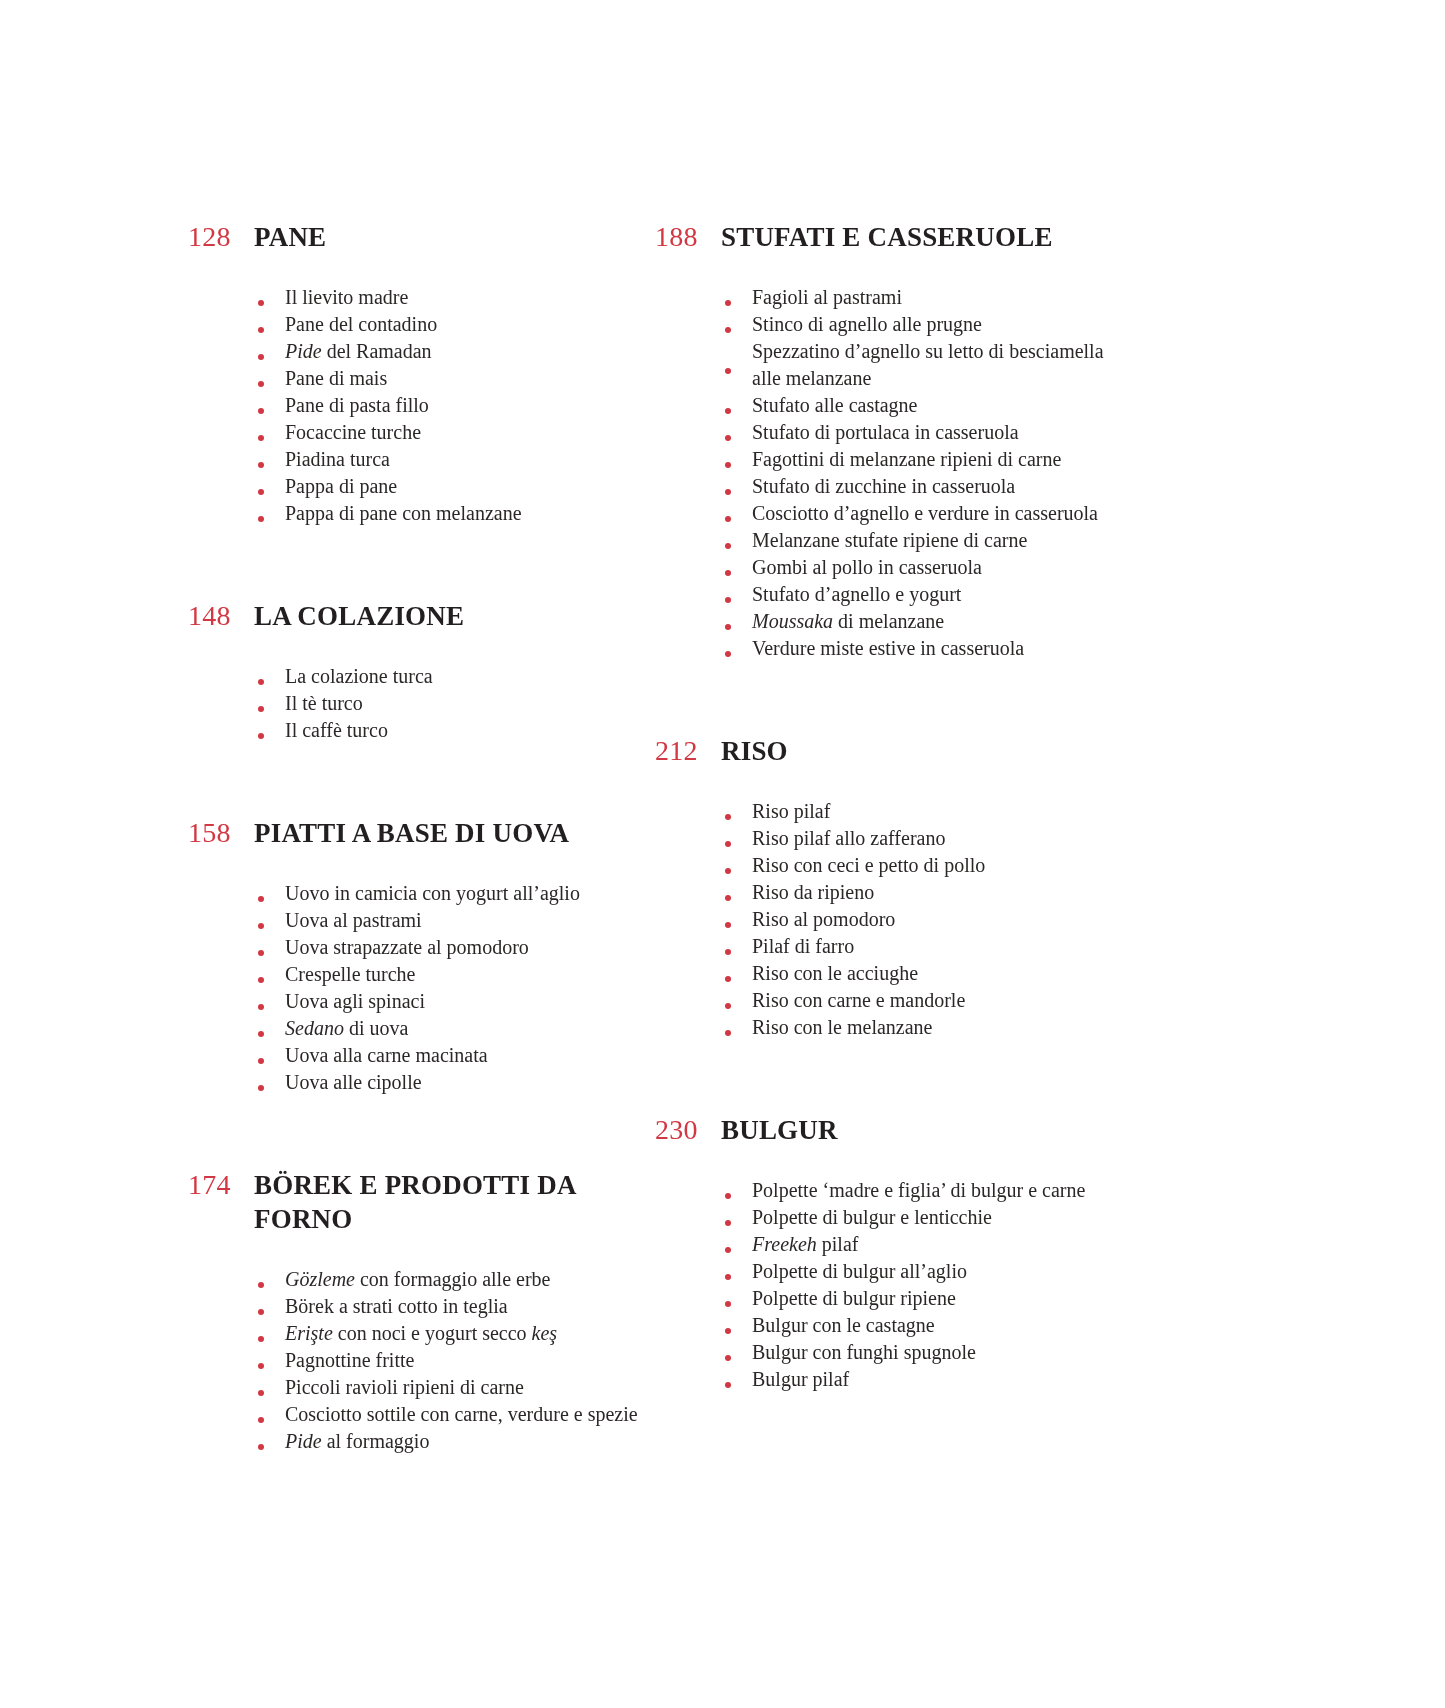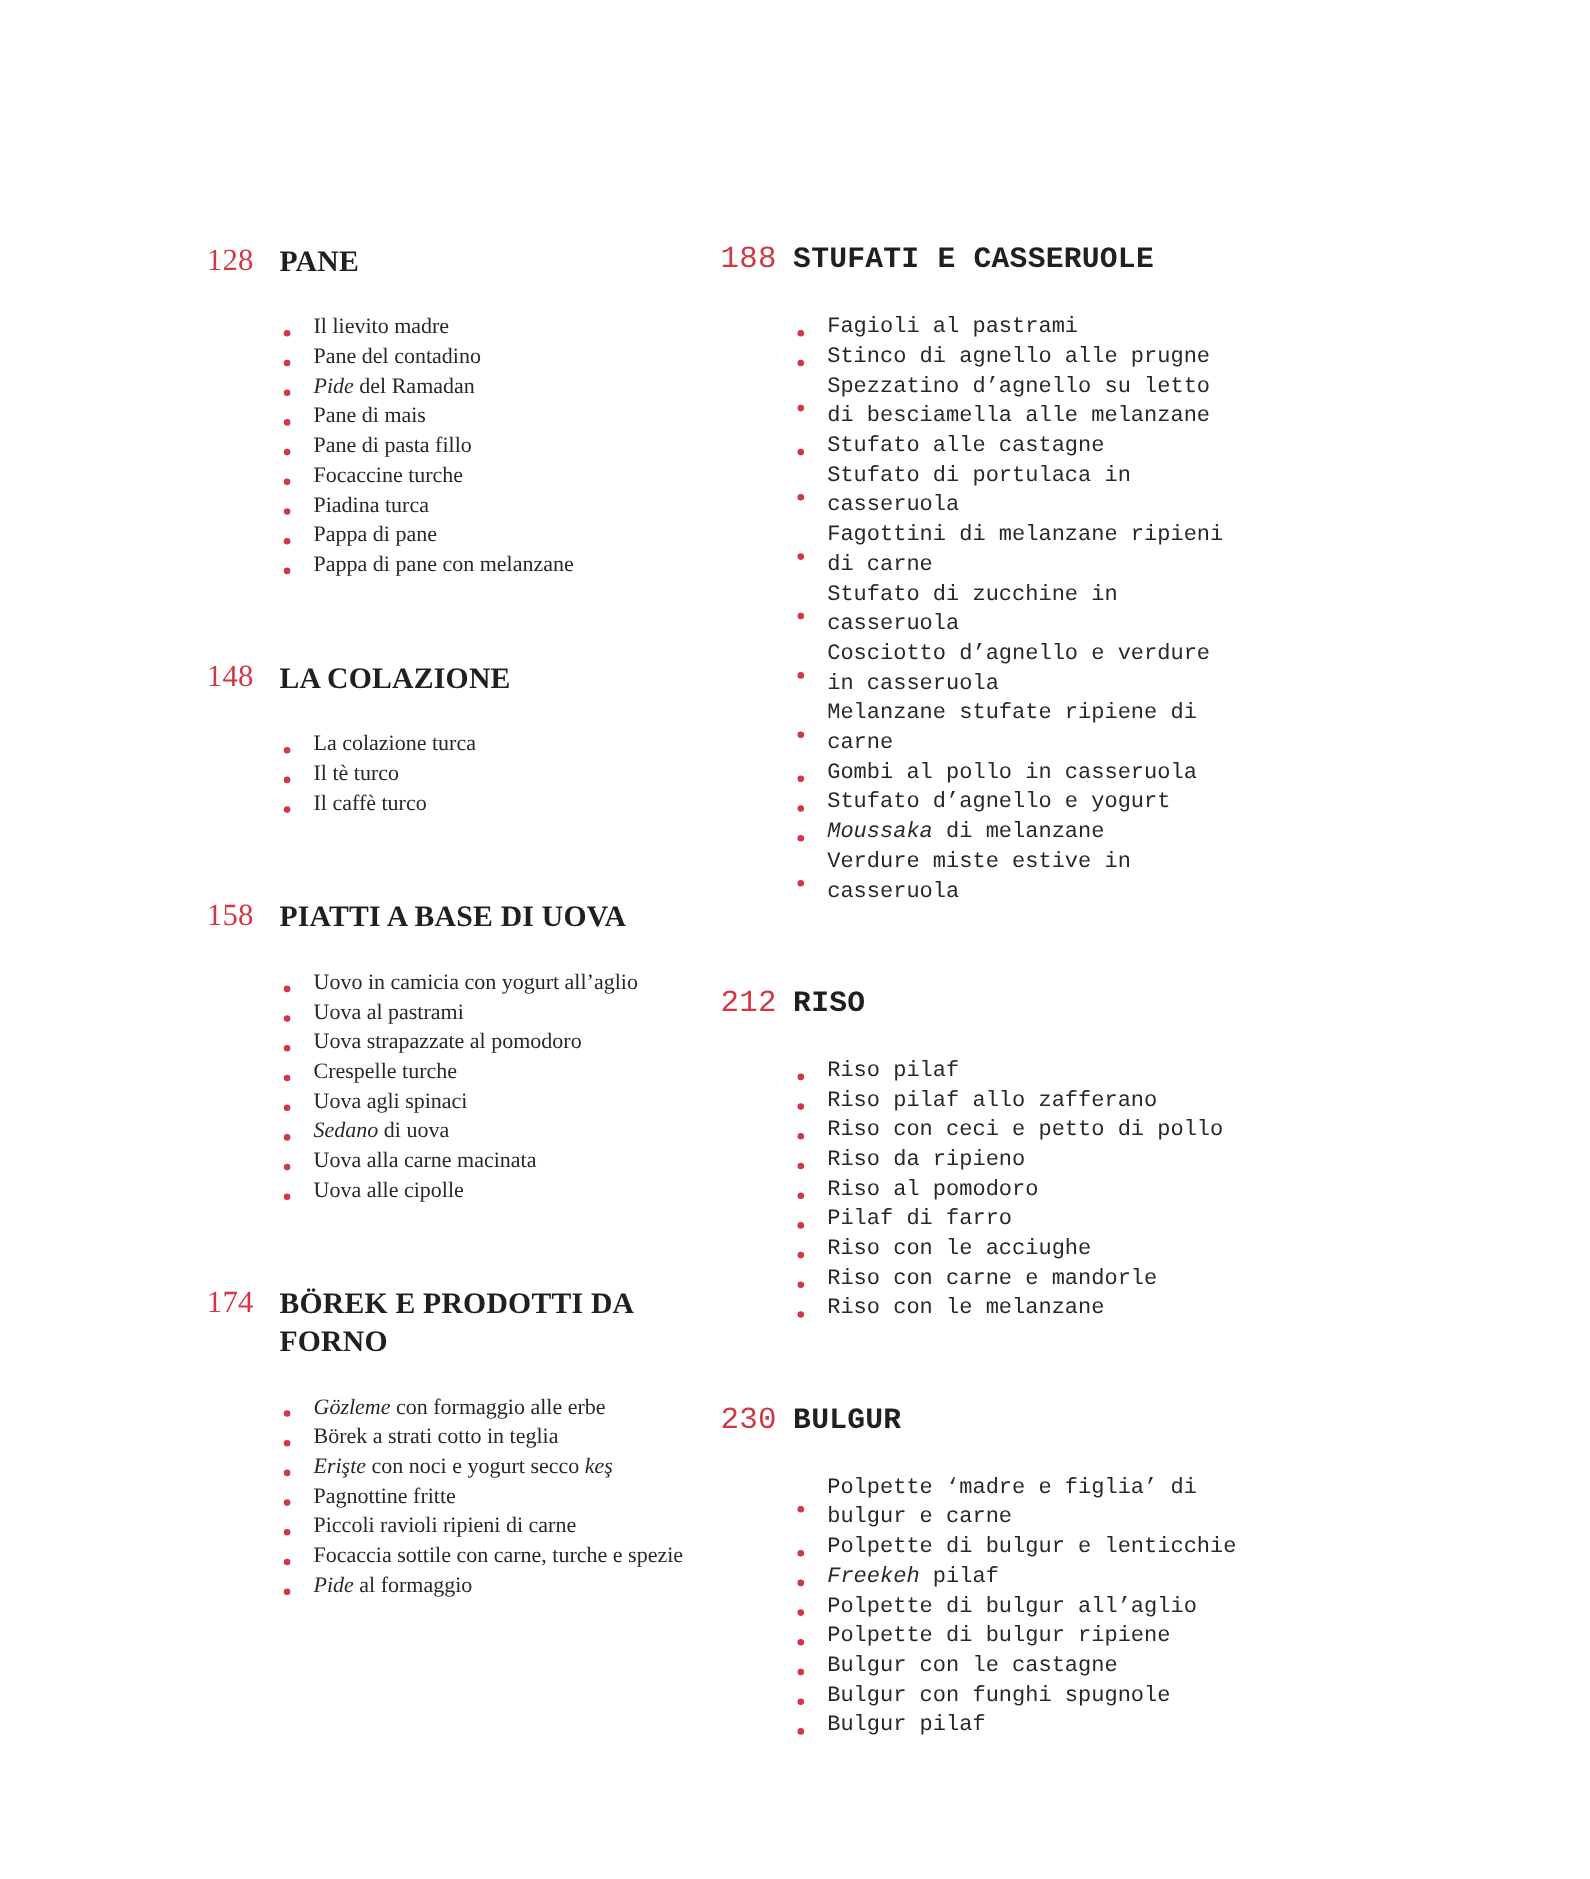--- a/index.html
+++ b/index.html
@@ -19,21 +19,21 @@
     position:relative;
     width:1279px;height:1708px;
     background:var(--bg);
   }
   .toc{
     display:flex;
     padding:220px 0 0 188px;
   }
   .toc-column{flex:0 0 auto;}
   .toc-column.left{width:467px;}
-  .toc-column.right{width:470px;font-family:Liberation Mono, monospace;}
+  .toc-column.right{width:470px;}
   .toc-section{margin-bottom:72px;}
   .section-heading{
     display:flex;
     align-items:flex-start;
   }
   .page-num{
     flex:0 0 66px;
     font-size:28px;line-height:34px;
     color:var(--accent);
     letter-spacing:0.2px;
@@ -196,21 +196,21 @@
             <li class="recipe-item">
               <span class="bullet"></span>
               <span class="recipe-text"><span>Pagnottine fritte</span></span>
             </li>
             <li class="recipe-item">
               <span class="bullet"></span>
               <span class="recipe-text"><span>Piccoli ravioli ripieni di carne</span></span>
             </li>
             <li class="recipe-item">
               <span class="bullet"></span>
-              <span class="recipe-text"><span>Focaccia sottile con carne, turche e spezie</span></span>
+              <span class="recipe-text"><span>Cosciotto sottile con carne, verdure e spezie</span></span>
             </li>
             <li class="recipe-item">
               <span class="bullet"></span>
               <span class="recipe-text"><span class="it">Pide</span><span> al formaggio</span></span>
             </li>
           </ul>
         </div>
       </section>
     <section class="toc-column right">
         <div class="toc-section">

